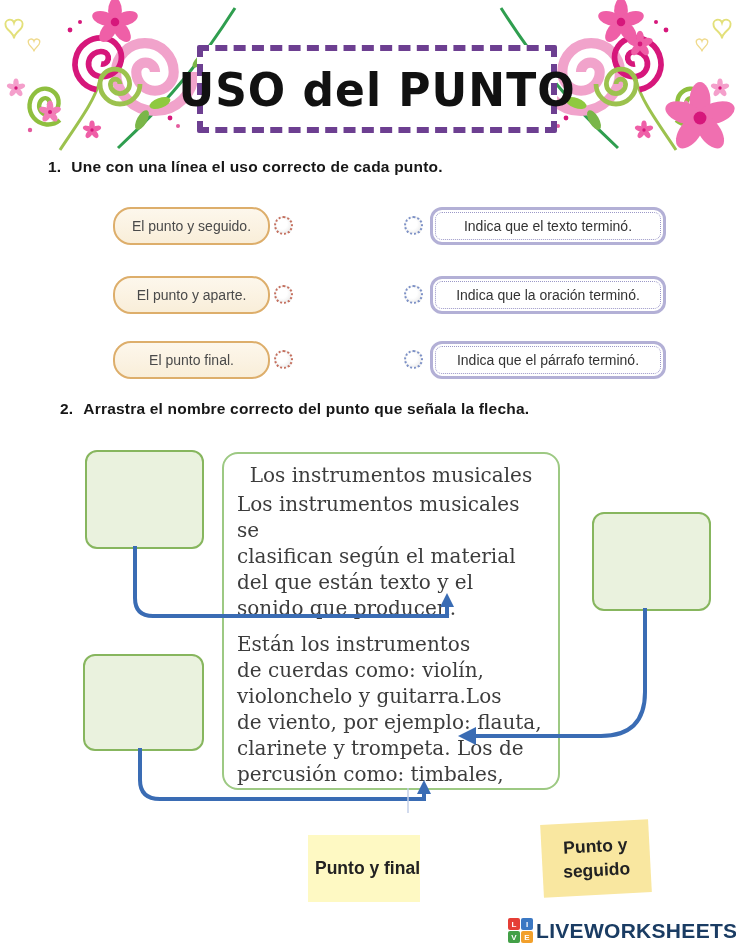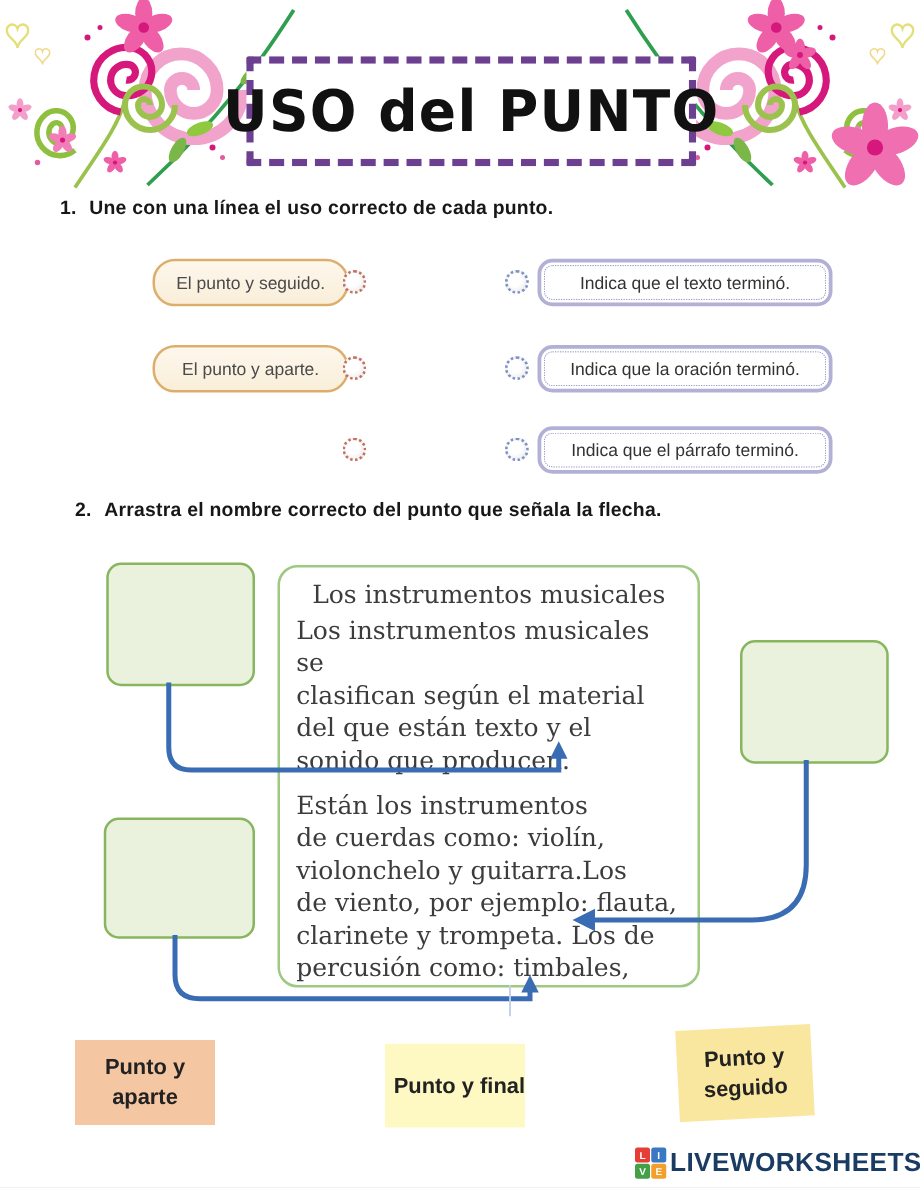--- a/index.html
+++ b/index.html
@@ -29,21 +29,21 @@
     font-weight:bold;font-size:15.5px;color:#171717;letter-spacing:.2px;
   }
   .instr-1{left:48px;top:158px;}
   .instr-2{left:60px;top:400px;}
   
   .match-left{
     position:absolute;left:113px;width:153px;height:34px;
     background:linear-gradient(#fdf7ec,#f9eed9);
     border:2px solid #ddae6b;border-radius:18px;
     display:flex;align-items:center;justify-content:center;
-    font-size:14px;color:#4a4a4a;z-index:1;margin-left:9px;
+    font-size:14px;color:#4a4a4a;z-index:1;
   }
   .match-right{
     position:absolute;left:430px;width:230px;height:32px;
     background:#fff;border:3px solid #b3b0d6;border-radius:12px;
     outline:1.5px dotted #9b98c8;outline-offset:-6px;
     display:flex;align-items:center;justify-content:center;
     font-size:14px;color:#333;z-index:1;
   }
   .dot{
     position:absolute;width:15px;height:15px;border-radius:50%;
@@ -166,20 +166,23 @@
 
   <div class="match-left row2">
     <span>El punto y aparte.</span>
   </div>
   <div class="dot dot-left row2d"></div>
   <div class="dot dot-right row2d"></div>
   <div class="match-right row2">
     <span>Indica que la oración terminó.</span>
   </div>
 
+  <div class="match-left row3">
+    <span>El punto final.</span>
+  </div>
   <div class="dot dot-left row3d"></div>
   <div class="dot dot-right row3d"></div>
   <div class="match-right row3">
     <span>Indica que el párrafo terminó.</span>
   </div>
 
   <div class="instruction instr-2">
     <span>2.</span>
     <span>Arrastra el nombre correcto del punto que señala la flecha.</span>
   </div>
@@ -210,23 +213,20 @@
       <path d="M140,748 V780 Q140,799 160,799 H424 V793"></path>
     </g>
     <g fill="#3a6cb4" stroke="none">
       <polygon points="440,607 454,607 447,593"></polygon>
       <polygon points="476,727 476,745 458,736"></polygon>
       <polygon points="417,794 431,794 424,780"></polygon>
     </g>
     <line x1="408" y1="788" x2="408" y2="813" stroke="#c3cfe8" stroke-width="1.5"></line>
   </svg>
 
-  <div class="tile tile-aparte">
-    <span>Punto y aparte</span>
-  </div>
   <div class="tile tile-final">
     <span>Punto y final</span>
   </div>
   <div class="tile tile-seguido">
     <span>Punto y seguido</span>
   </div>
 
   <div class="footer">
     <div class="logo-grid">
       <span class="logo-cell" style="background:#e53e36">L</span>

